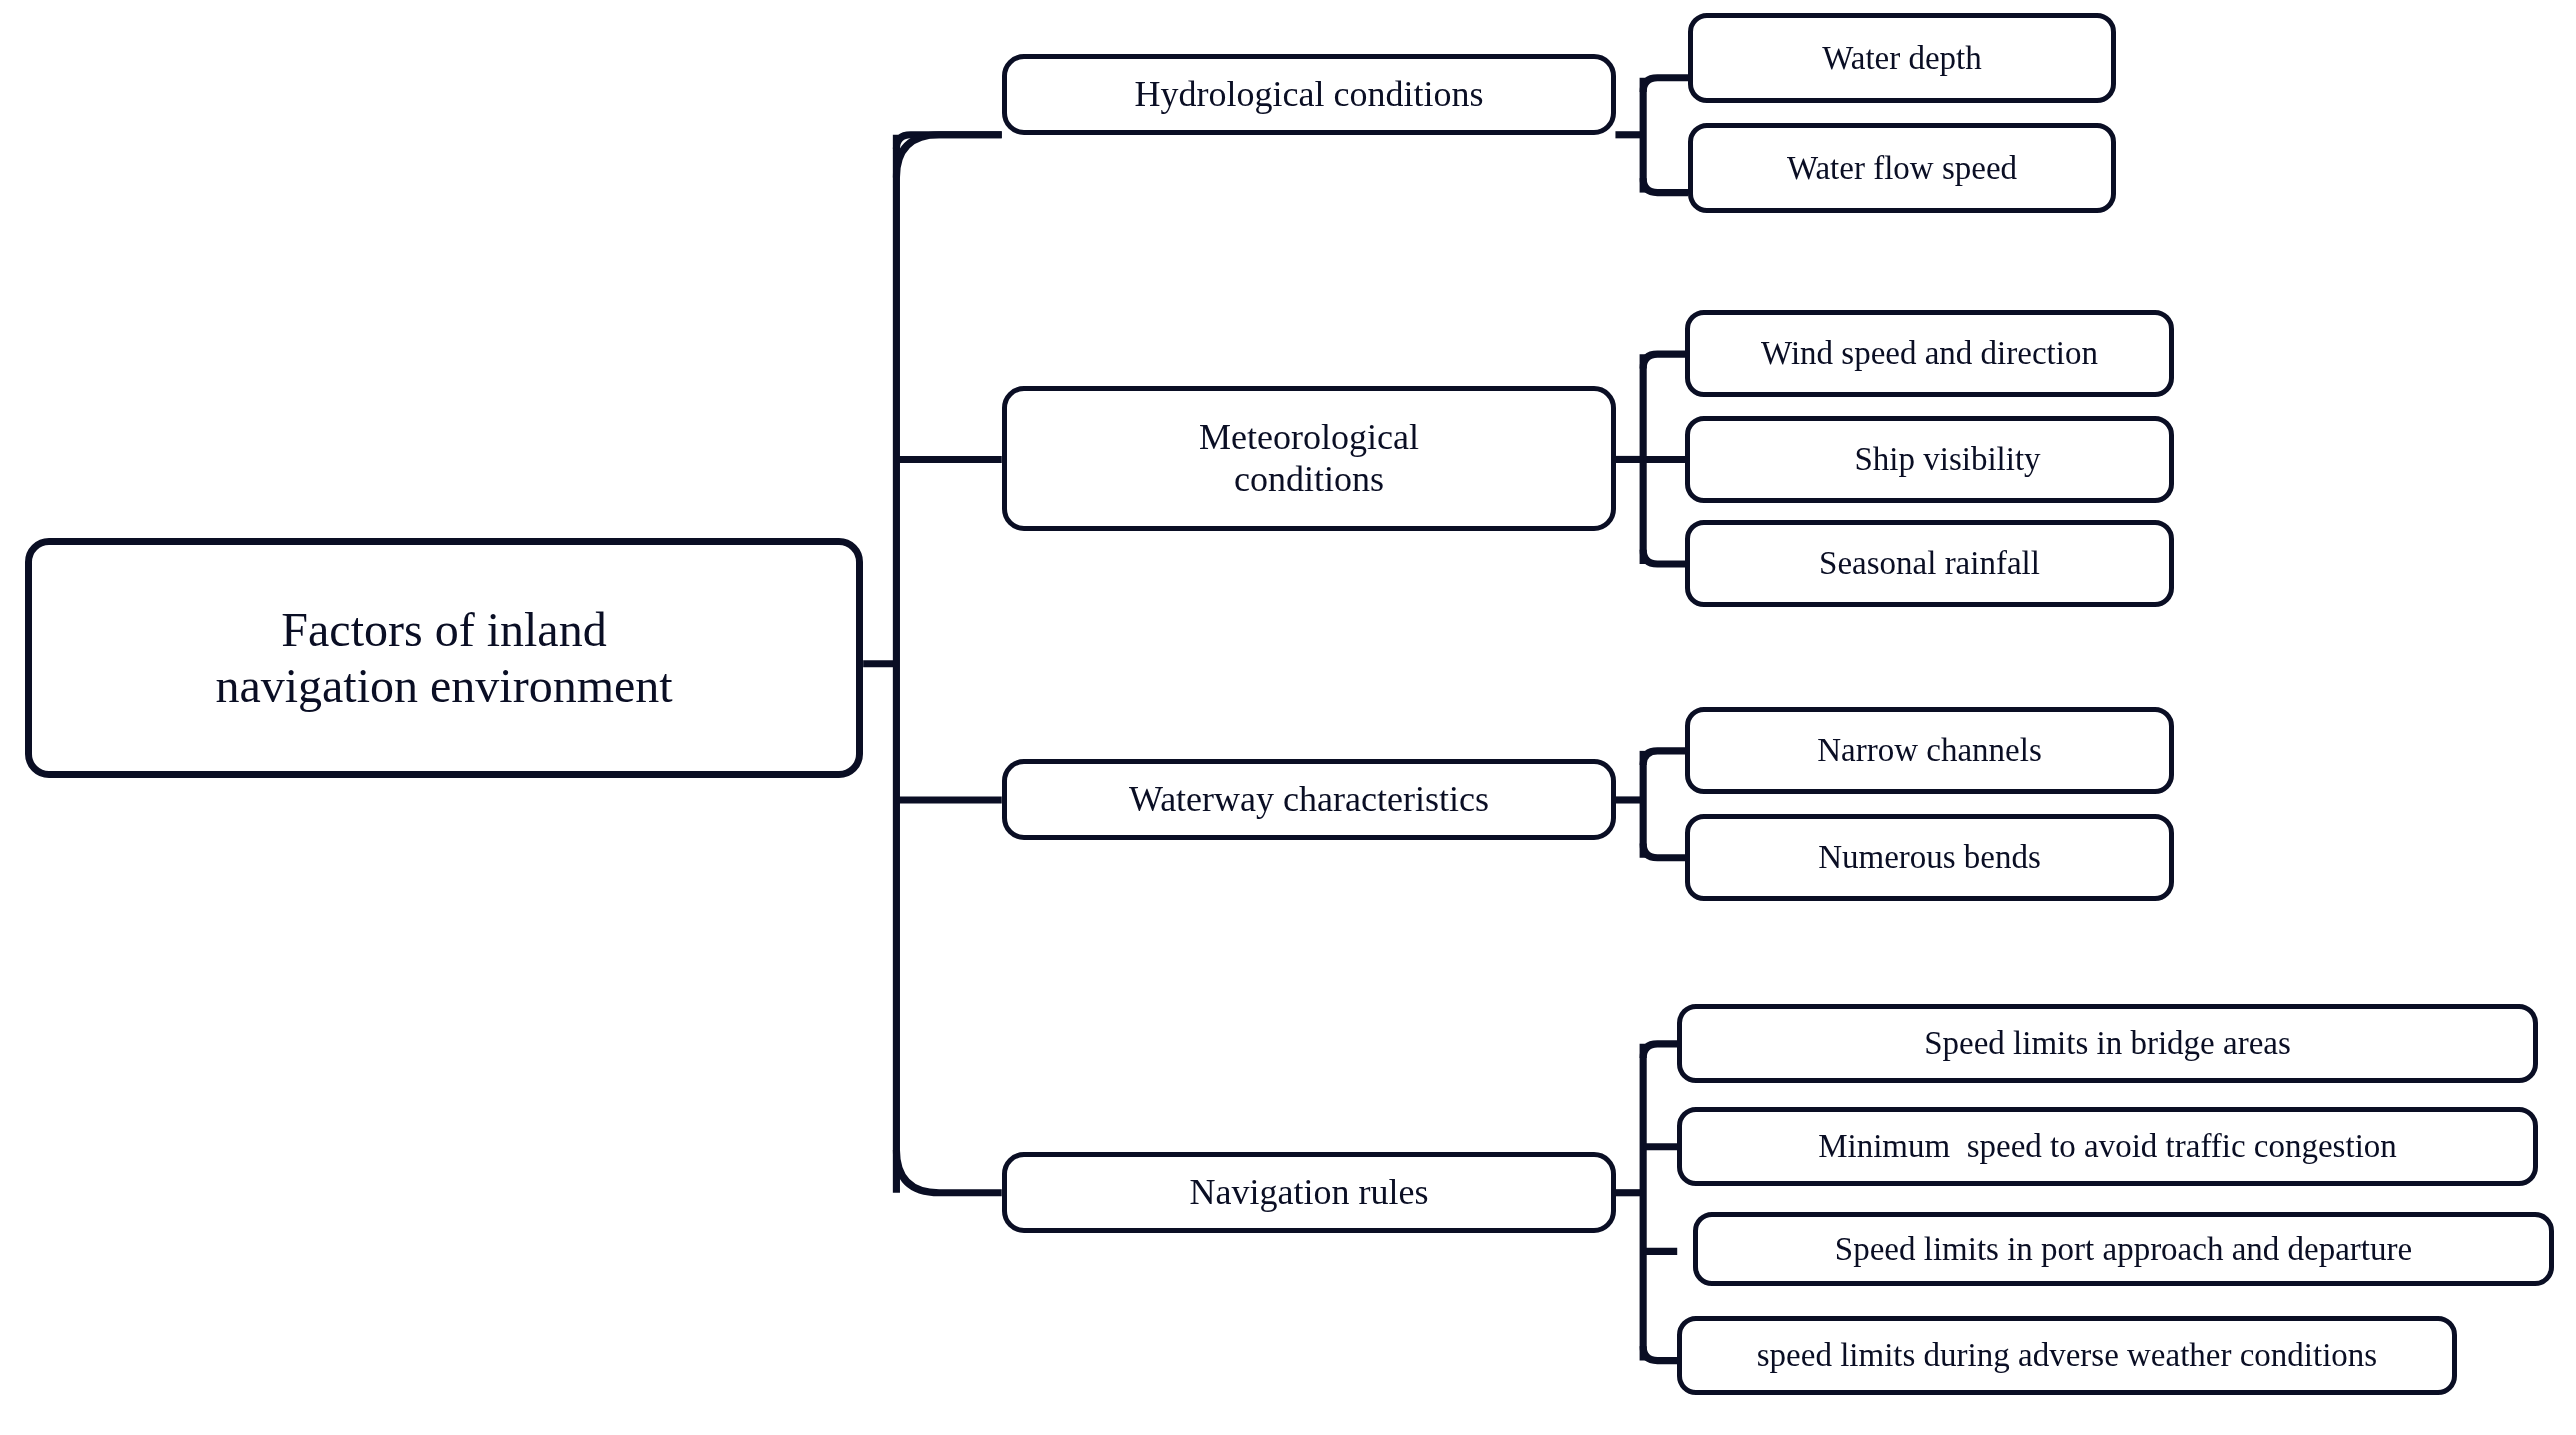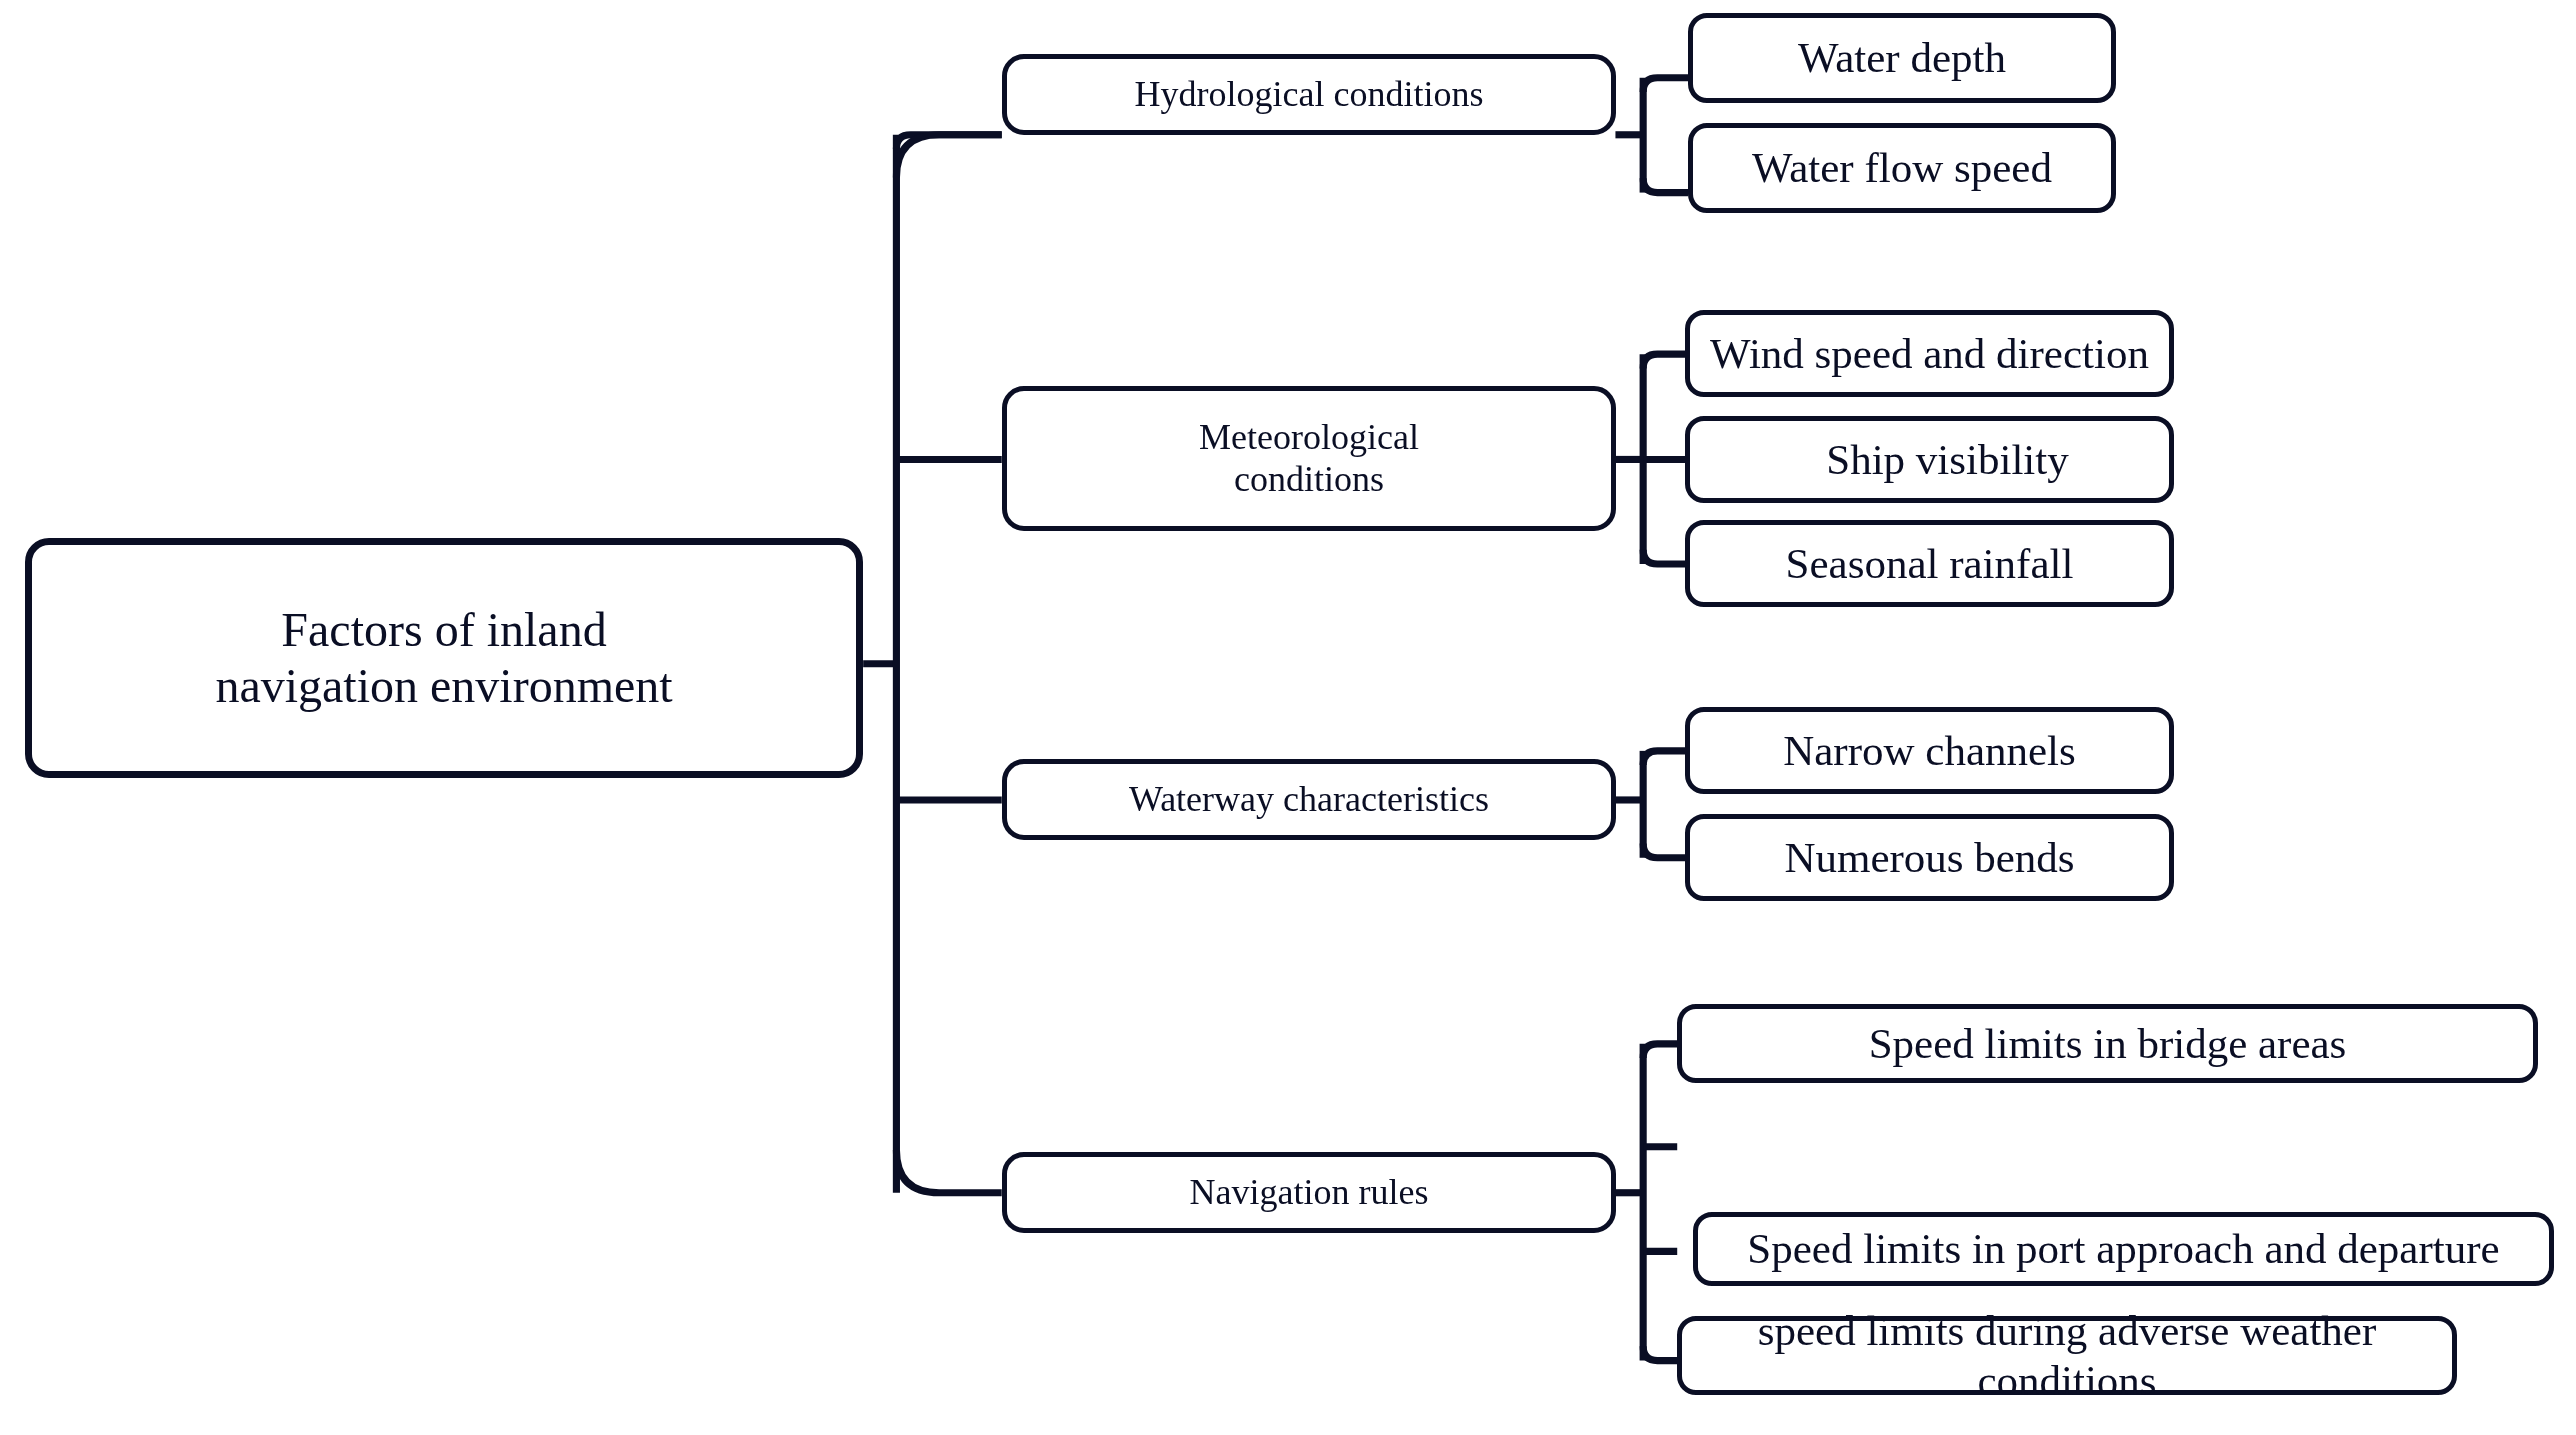--- a/index.html
+++ b/index.html
@@ -36,21 +36,21 @@
     height: 240px;
     font-size: 48px;
     border-radius: 24px;
     border-width: 7.1px;
   }
   .node-l2 {
     font-size: 36px;
     border-radius: 22px;
   }
   .node-l3 {
-    font-size: 43px;
+    font-size: 33px;
     border-radius: 19px;
   }
   .node-label {
     display: block;
     padding: 0 14.3px;
     white-space: pre-wrap;
   }
   svg.links {
     position: absolute;
     left: 0;
@@ -150,20 +150,23 @@
     <span class="node-label">Narrow channels</span>
   </div>
 
   <div class="node node-l2" style="left:1002px; top:1152px; width:614px; height:81px;">
     <span class="node-label">Navigation rules</span>
   </div>
 
   <div class="node node-l3" style="left:1677px; top:1004px; width:861px; height:79px;">
     <span class="node-label">Speed limits in bridge areas</span>
   </div>
+  <div class="node node-l3" style="left:1677px; top:1107px; width:861px; height:79px;">
+    <span class="node-label">Minimum  speed to avoid traffic congestion</span>
+  </div>
   <div class="node node-l3" style="left:1677px; top:1212px; width:861px; height:74px;margin-left:16px;">
     <span class="node-label">Speed limits in port approach and departure</span>
   </div>
   <div class="node node-l3" style="left:1677px; top:1316px; width:780px; height:79px;">
     <span class="node-label">speed limits during adverse weather conditions</span>
   </div>
 
 </div>
 
 

